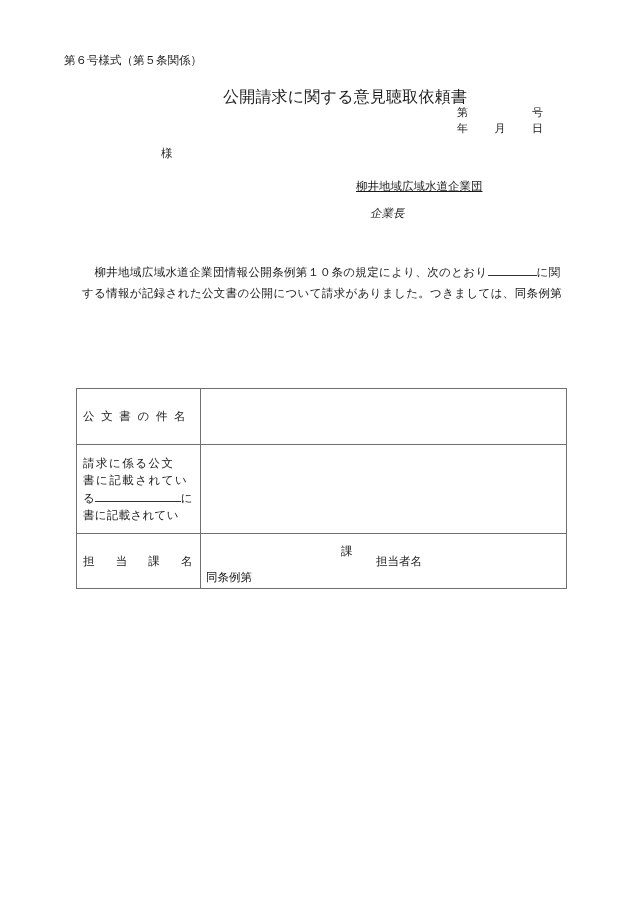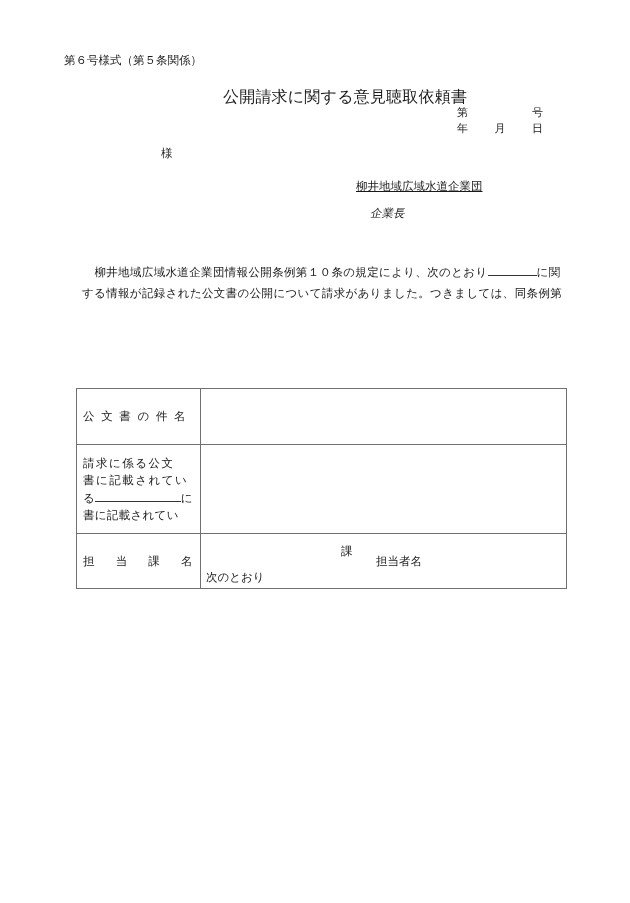--- a/index.html
+++ b/index.html
@@ -135,18 +135,18 @@
     <td class="label-cell">
       <div class="label-spread">
         <span>担</span>
         <span>当</span>
         <span>課</span>
         <span>名</span>
       </div>
     </td>
     <td class="value-cell">
       <span class="ka">課</span>
-      <span class="tel">次のとおり</span>
+      <span class="tel">同条例第</span>
       <span class="tanto">担当者名</span>
     </td>
   </tr>
 </tbody>
   </table>
 
 </body></html>

